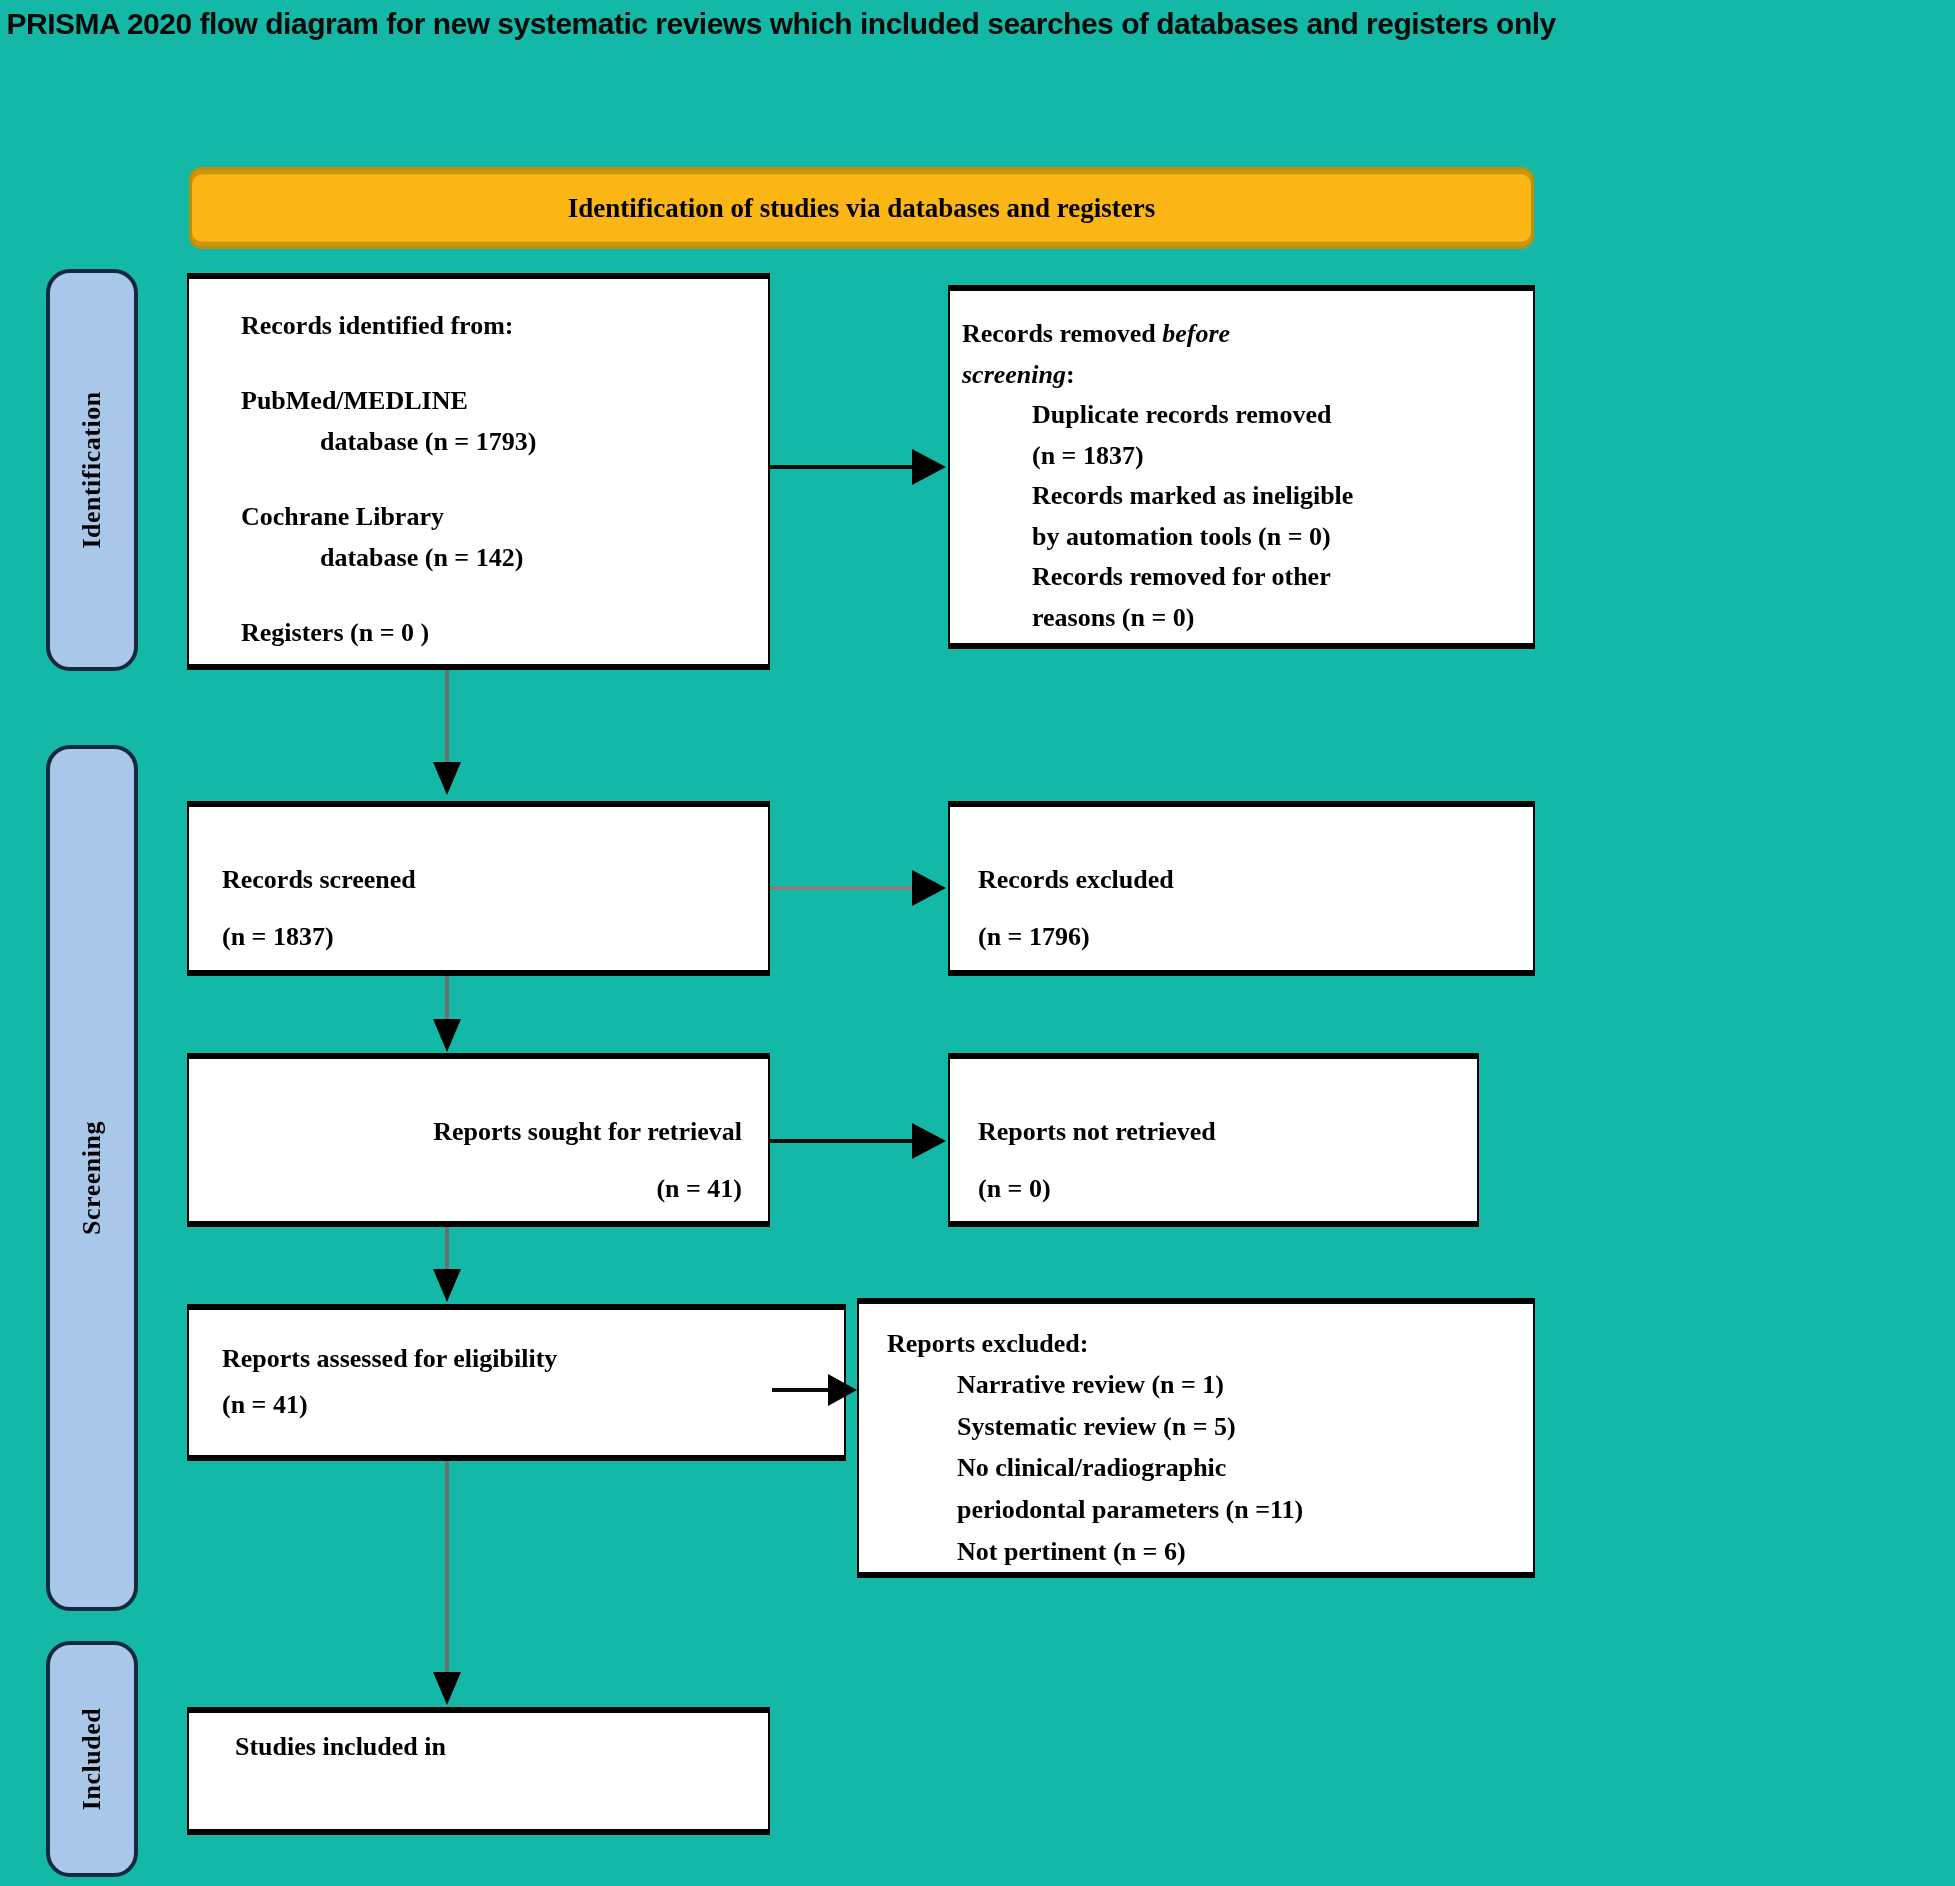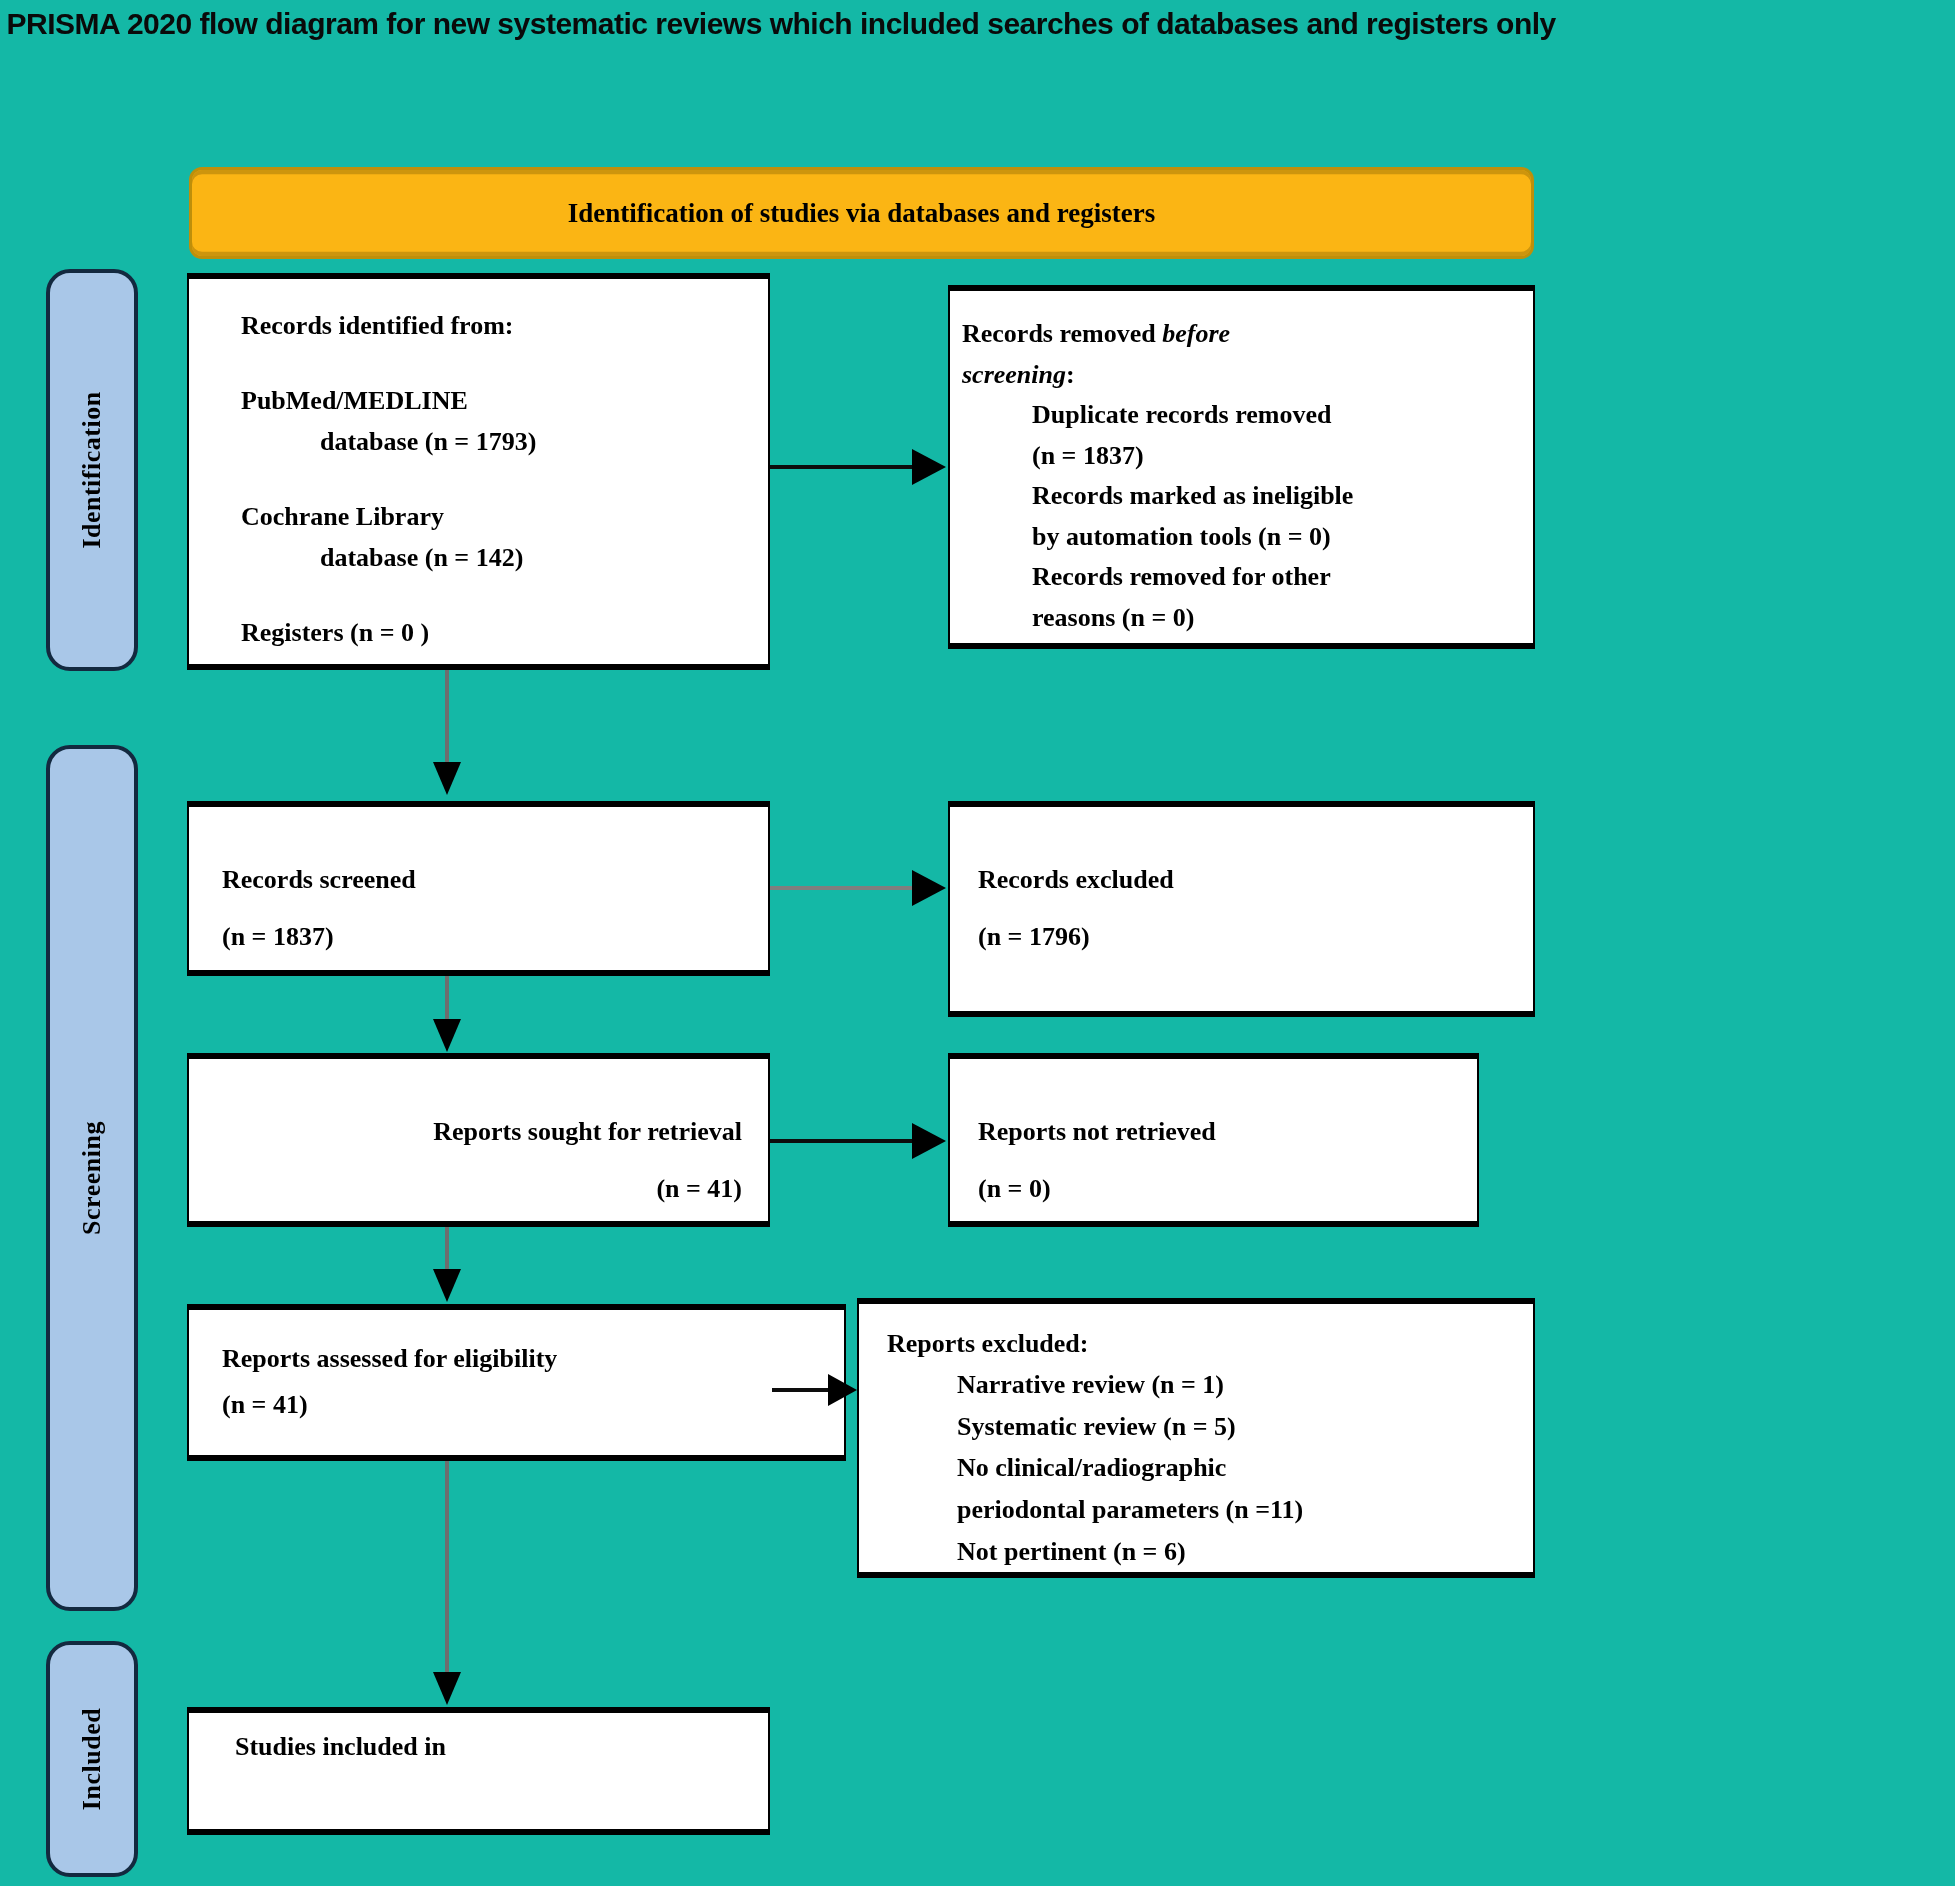--- a/index.html
+++ b/index.html
@@ -9,21 +9,21 @@
     font-family:"Liberation Serif", serif; color:#000;
   }
   
   .title{
     position:absolute; left:6.5px; top:6.5px; width:1945px;
     font-family:"Liberation Sans", sans-serif; font-weight:700;
     font-size:30px; letter-spacing:-0.5px; color:#0a0a0a; line-height:1.15;
   }
   
   .banner{
-    position:absolute; left:189px; top:167px; width:1345px; height:92px;
+    position:absolute; left:189px; top:167px; width:1345px; height:82px;
     background:#FBB514; border:3.3px solid #BE8F0A; border-radius:13px;
     box-shadow: inset 0 4.2px 0 rgba(120,88,0,.35), inset 0 -4.2px 0 rgba(120,88,0,.35);
     display:flex; align-items:center; justify-content:center;
   }
   .banner .t{ font-weight:700; font-size:27px; }
   
   .stage{
     position:absolute; left:46px; width:92px;
     background:#A9C7E8; border:4.2px solid #13293F; border-radius:24px;
     display:flex; align-items:center; justify-content:center;
@@ -37,21 +37,21 @@
   #stage-included{ top:1641px; height:236px; }
   
   .wbox{
     position:absolute; background:#fff; border:2.8px solid #000;
     border-top-width:6px; border-bottom-width:6px;
     font-weight:700; font-size:26px; line-height:1.6;
   }
   #box-records-identified{ left:187px; top:273px;  width:583px; height:397px; padding:26px 26px 0 52px; }
   #box-records-removed   { left:948px; top:285px; width:587px; height:364px; padding:23px 21px 0 12px; line-height:1.56; }
   #box-records-screened  { left:187px; top:801px; width:583px; height:175px; padding:44px 26px 0 33px; line-height:2.2; }
-  #box-records-excluded  { left:948px; top:801px; width:587px; height:216px; padding:44px 21px 0 28px; line-height:2.2; }
+  #box-records-excluded  { left:948px; top:801px; width:587px; height:175px; padding:44px 21px 0 28px; line-height:2.2; }
   #box-reports-sought    { left:187px; top:1053px; width:583px; height:174px; padding:44px 26px 0 33px; line-height:2.2;text-align:right; }
   #box-reports-not-retrieved{ left:948px; top:1053px; width:531px; height:174px; padding:44px 21px 0 28px; line-height:2.2; }
   #box-reports-assessed  { left:187px; top:1304px; width:659px; height:157px; padding:26px 26px 0 33px; line-height:1.75; }
   #box-reports-excluded  { left:857px; top:1298px; width:678px; height:280px; padding:18.7px 21px 0 28px; line-height:1.6; }
   #box-studies-included  { left:187px; top:1707px; width:583px; height:128px; padding:7px 26px 0 46px; line-height:2.1; }
   .ln{ white-space:nowrap; }
   .ind{ padding-left:79px; }
   .ind2{ padding-left:70px; }
   .gap{ margin-top:33px; }
   em{ font-style:italic; }

